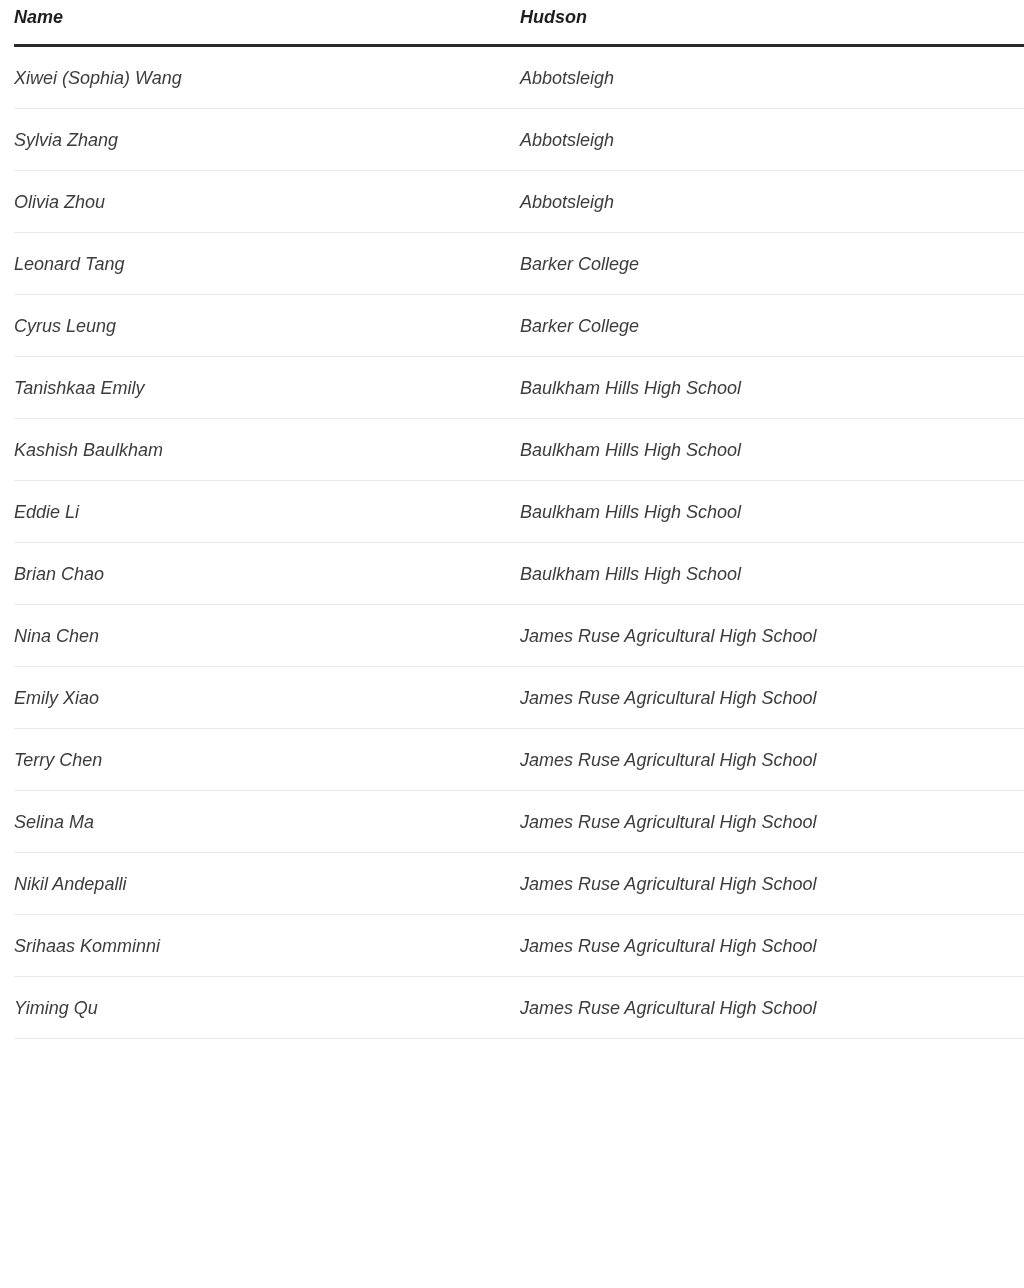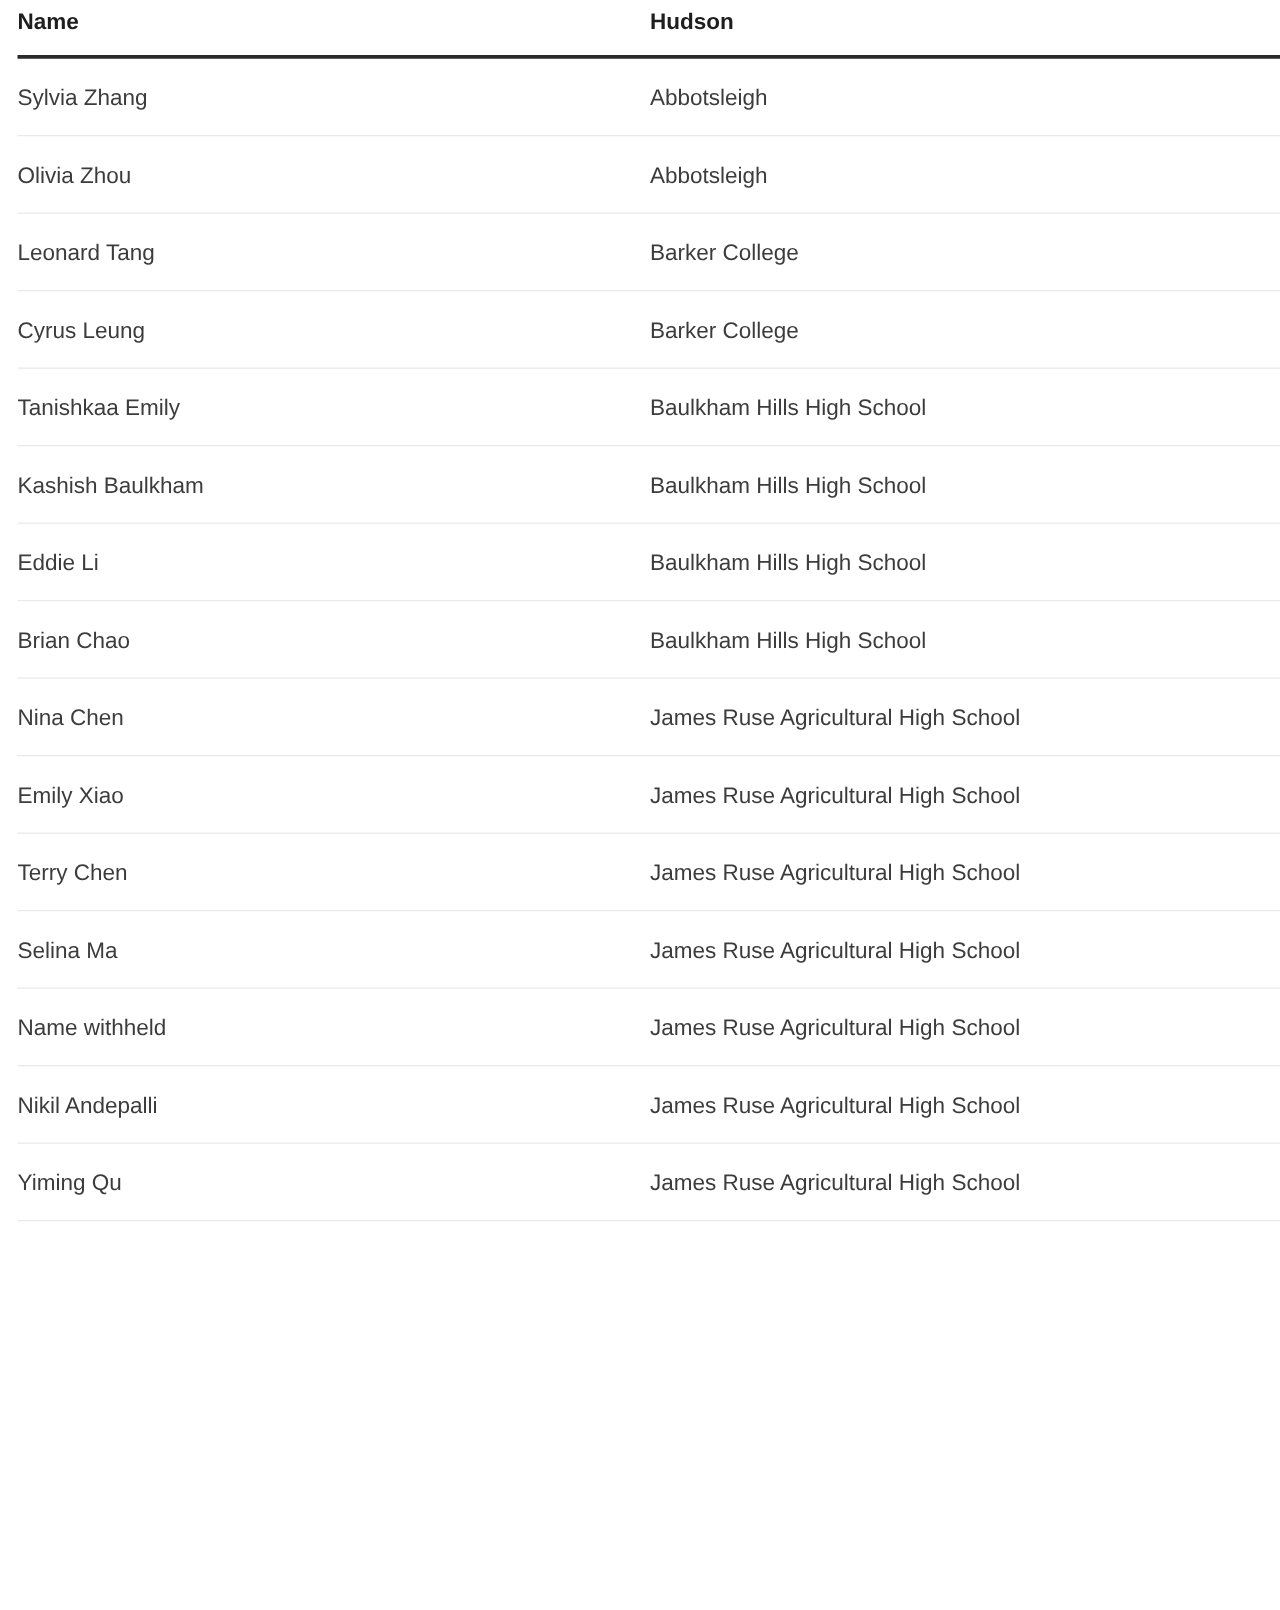--- a/index.html
+++ b/index.html
@@ -12,20 +12,21 @@
     width: 1024px;
     min-height: 1288px;
     box-sizing: border-box;
     padding-left: 14px;
     background: #ffffff;
   }
   table.students {
     width: 100%;
     border-collapse: collapse;
     table-layout: fixed;
+    font-style: italic;
   }
   table.students thead th {
     text-align: left;
     font-size: 18px;
     font-weight: 700;
     color: #1e1e1e;
     padding: 6px 0 16px 0;
     border-bottom: 3px solid #2a2a2a;
     line-height: 22px;
   }
@@ -48,20 +49,24 @@
 
 <div class="page">
   <table class="students">
     <thead>
       <tr>
         <th class="col-name">Name</th>
         <th class="col-school">Hudson</th>
       </tr>
     </thead>
     <tbody>
+  <tr>
+    <td>Xiwei (Sophia) Wang</td>
+    <td>Abbotsleigh</td>
+  </tr>
 
   <tr>
     <td>Sylvia Zhang</td>
     <td>Abbotsleigh</td>
   </tr>
 
   <tr>
     <td>Olivia Zhou</td>
     <td>Abbotsleigh</td>
   </tr>
@@ -112,30 +117,30 @@
   <tr>
     <td>Terry Chen</td>
     <td>James Ruse Agricultural High School</td>
   </tr>
 
   <tr>
     <td>Selina Ma</td>
     <td>James Ruse Agricultural High School</td>
   </tr>
 
-  <tr>
-    <td>Name withheld</td>
-    <td>James Ruse Agricultural High School</td>
-  </tr>
 
   <tr>
     <td>Nikil Andepalli</td>
     <td>James Ruse Agricultural High School</td>
   </tr>
 
+  <tr>
+    <td>Srihaas Komminni</td>
+    <td>James Ruse Agricultural High School</td>
+  </tr>
 
   <tr>
     <td>Yiming Qu</td>
     <td>James Ruse Agricultural High School</td>
   </tr>
 </tbody>
   </table>
 </div>
 
 </body></html>

